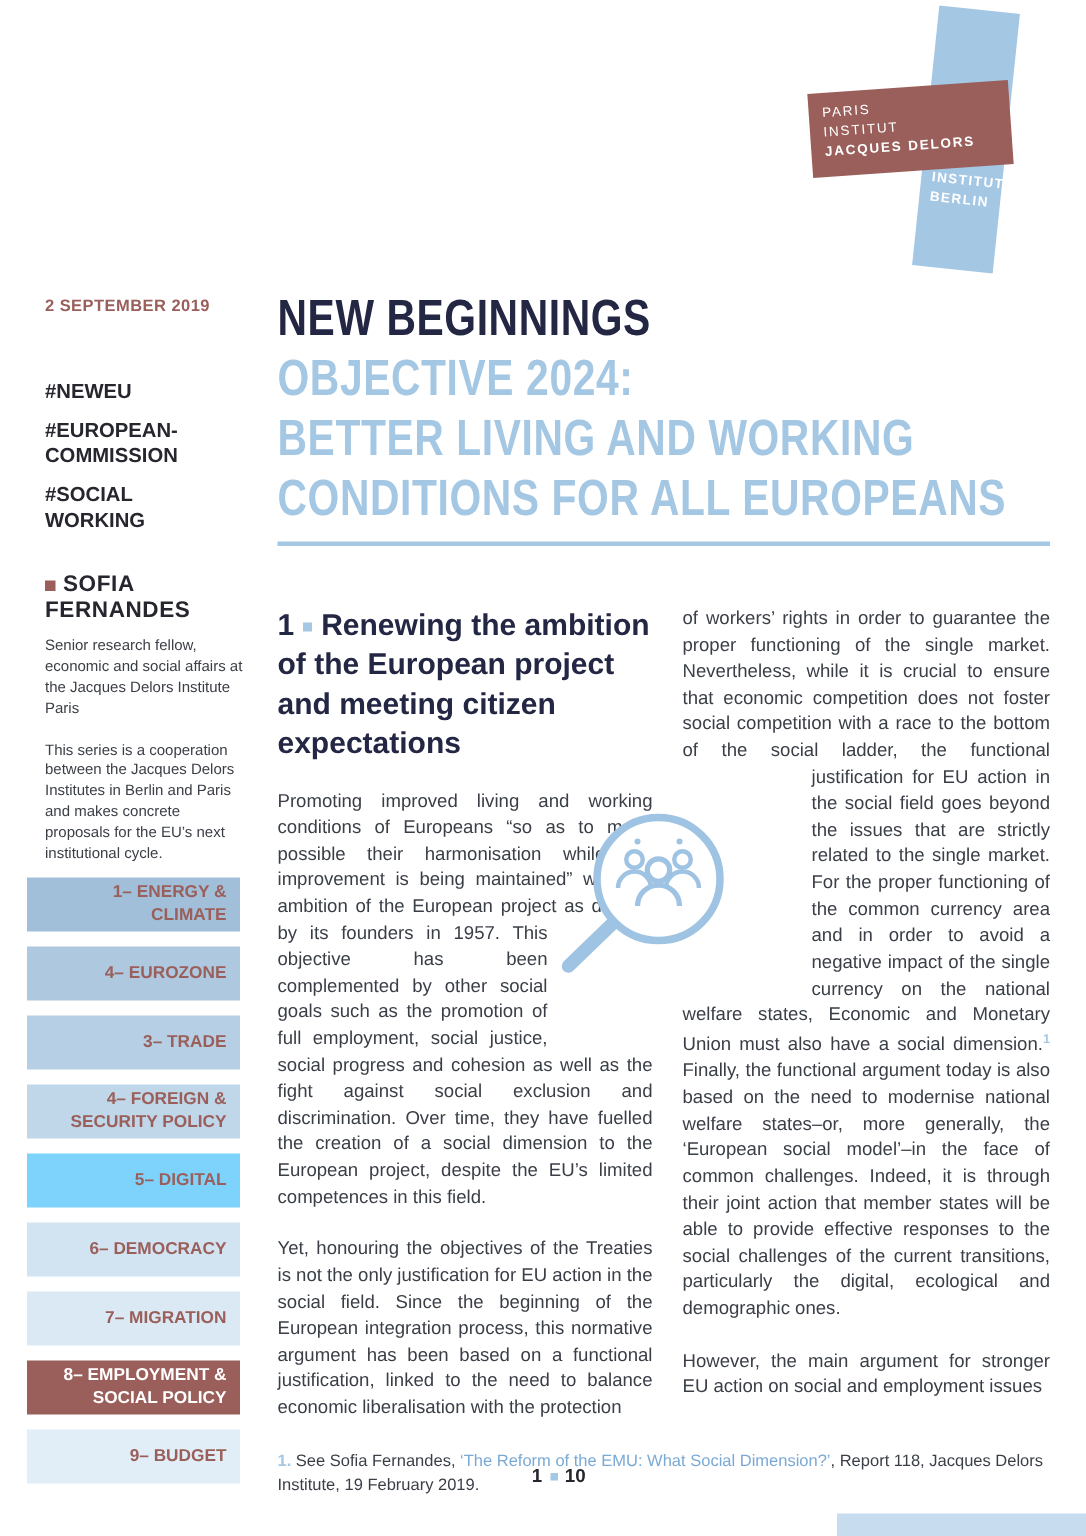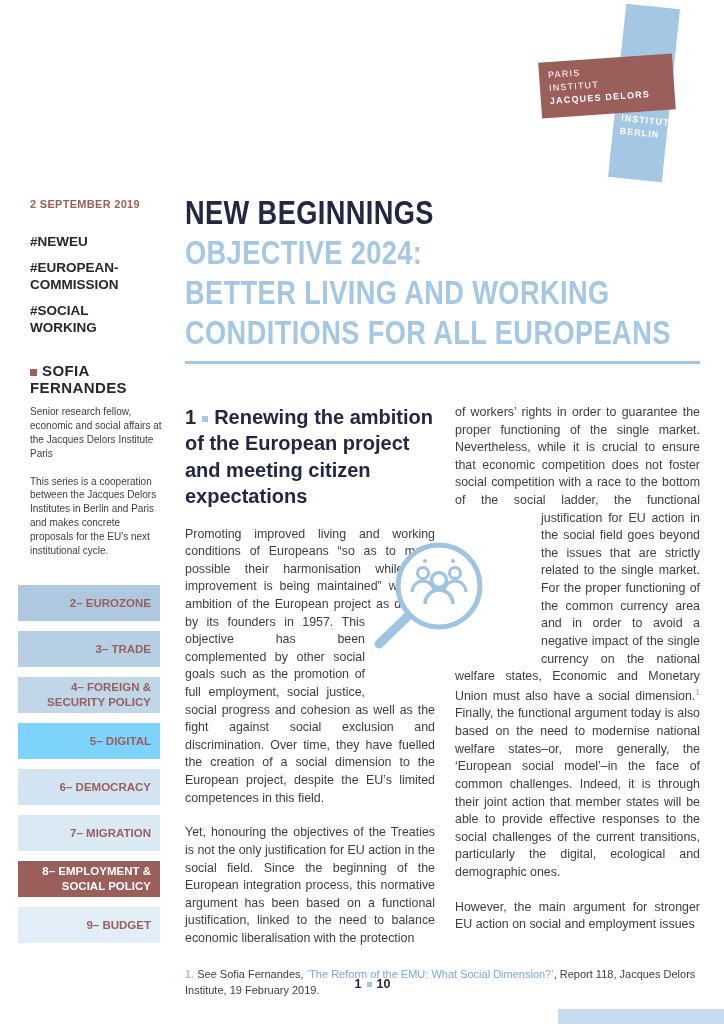--- a/index.html
+++ b/index.html
@@ -18,21 +18,21 @@
     font-size:9px; font-weight:bold; letter-spacing:1px; line-height:13px; }
   .logo-maroon {
     position:absolute; left:540px; top:58px; width:134px; height:56px;
     background:var(--maroon); transform:rotate(-4deg); z-index:2;
     padding:7px 0 0 9px; color:#fff; font-size:9px; letter-spacing:1.2px; line-height:13px;
   }
   .logo-maroon .strong { font-weight:bold; }
   
   .sidebar { position:absolute; left:30px; top:198px; width:132px; }
   .date { color:var(--maroon); font-weight:bold; font-size:11px; letter-spacing:.3px; }
-  .hashtags { margin-top:24px; width:104px; }
+  .hashtags { margin-top:43px; width:104px; }
   .hashtag { font-weight:bold; font-size:13.5px; color:#26262e; line-height:1.25; margin-bottom:9px; }
   .author { margin-top:26px; font-weight:bold; font-size:15px; letter-spacing:.4px; }
   .author .sq-m { display:inline-block; width:7px; height:7px; background:var(--maroon); margin-right:5px; }
   .bio, .series { margin-top:9px; font-size:10px; line-height:1.38; color:#3a3e45; }
   .series { margin-top:14px; }
   
   .topics { position:absolute; left:18px; top:585px; width:142px; }
   .topic {
     min-height:36px; margin-bottom:10px; padding:3px 9px;
     display:flex; align-items:center; justify-content:flex-end;
@@ -96,21 +96,22 @@
         <div class="hashtag">#SOCIAL WORKING</div>
       </div>
     <div class="author">
       <span class="sq-m"></span><span>SOFIA FERNANDES</span>
     </div>
     <div class="bio">Senior research fellow, economic and social affairs at the Jacques Delors Institute Paris</div>
     <div class="series">This series is a cooperation between the Jacques Delors Institutes in Berlin and Paris and makes concrete proposals for the EU’s next institutional cycle.</div>
   </div>
 
   <div class="topics">
-      <div class="topic" style="background: rgb(173, 200, 223);">2– EUROZONE</div>
+      <div class="topic" style="background: rgb(162, 191, 217);">1– ENERGY &amp; CLIMATE</div>
+      <div class="topic" style="background: rgb(173, 200, 223);">4– EUROZONE</div>
       <div class="topic" style="background: rgb(183, 207, 228);">3– TRADE</div>
       <div class="topic" style="background: rgb(192, 214, 233);">4– FOREIGN &amp; SECURITY POLICY</div>
       <div class="topic" style="background: #7dd3fc;">5– DIGITAL</div>
       <div class="topic" style="background: rgb(210, 227, 241);">6– DEMOCRACY</div>
       <div class="topic" style="background: rgb(219, 233, 244);">7– MIGRATION</div>
       <div class="topic active" style="background: rgb(154, 95, 90);">8– EMPLOYMENT &amp; SOCIAL POLICY</div>
       <div class="topic" style="background: rgb(226, 238, 247);">9– BUDGET</div>
     </div>
 
   <div class="main">

